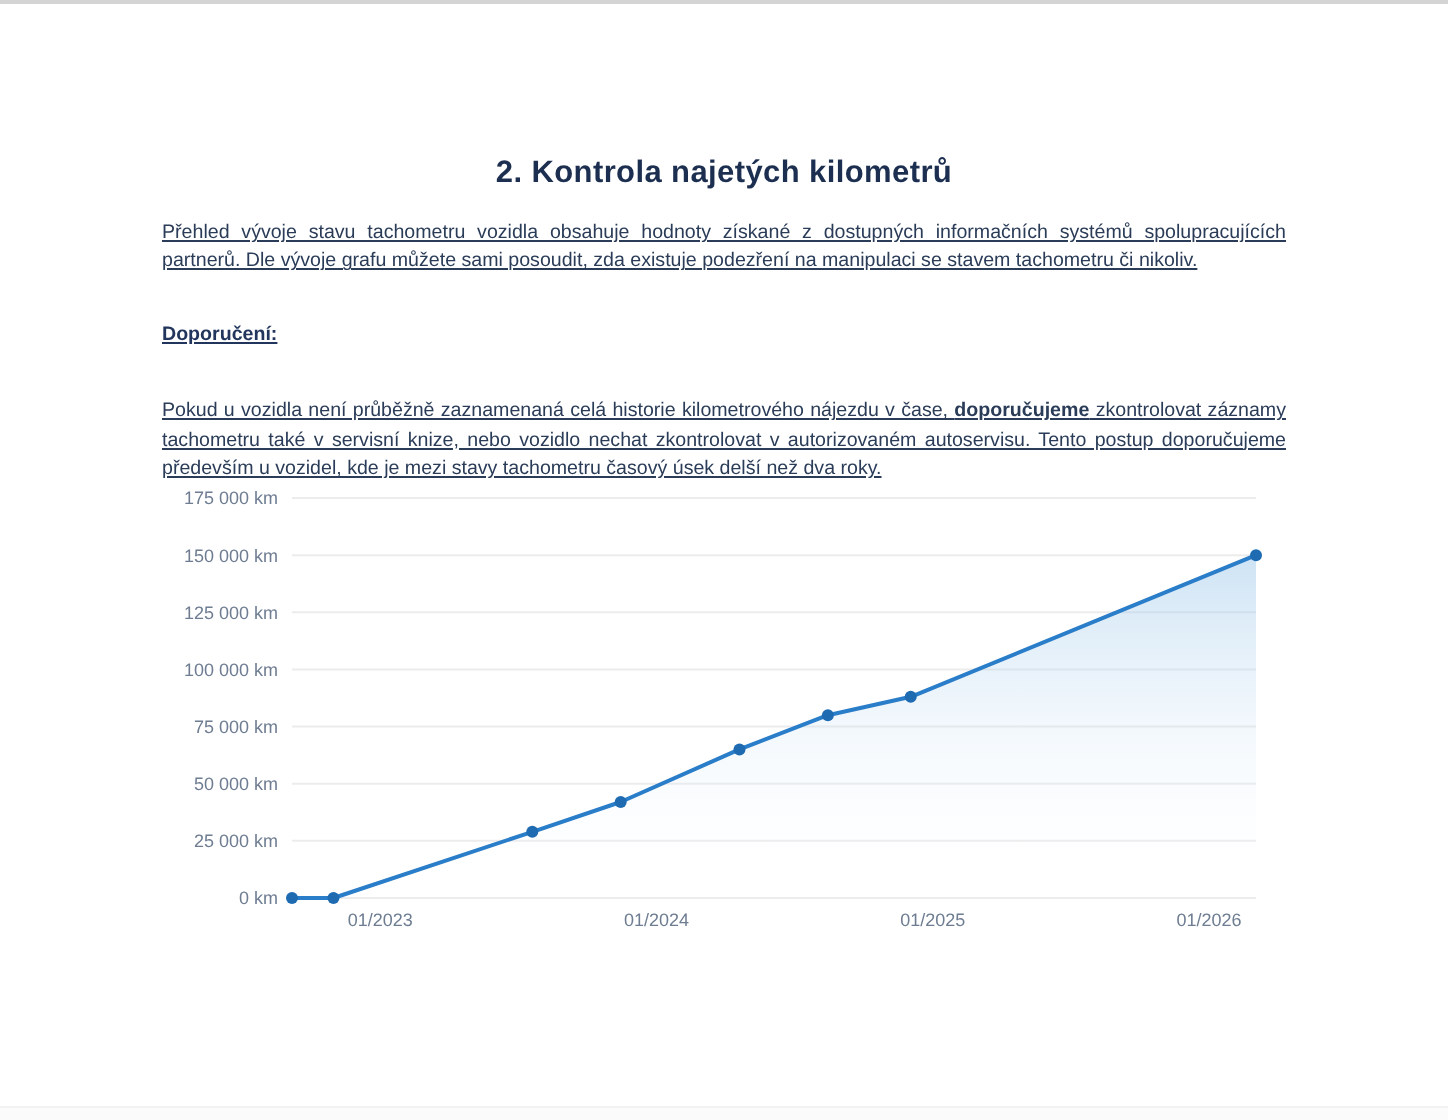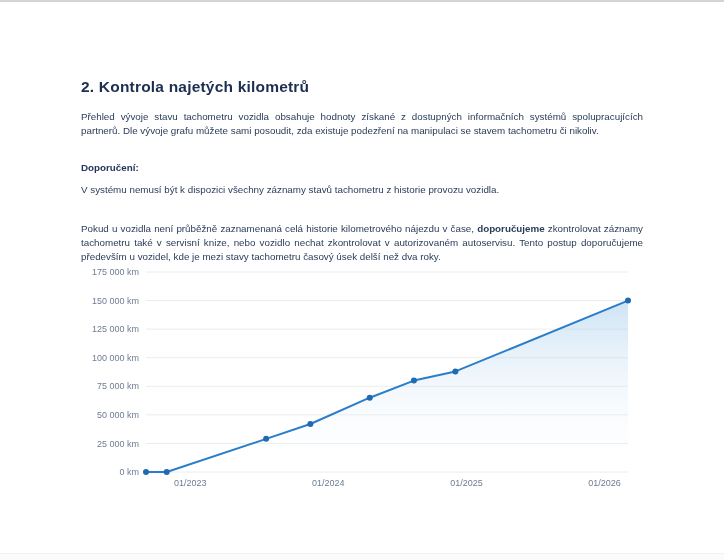--- a/index.html
+++ b/index.html
@@ -5,24 +5,24 @@
   html,body{margin:0;padding:0;}
   body{
     width:724px;height:560px;background:#ffffff;overflow:hidden;position:relative;
     font-family:"Liberation Sans", sans-serif;color:#2a3c58;
     -webkit-font-smoothing:antialiased;
   }
   .top-edge{position:absolute;top:0;left:0;width:724px;height:2px;background:#d4d4d4;}
   .bottom-edge{position:absolute;bottom:0;left:0;width:724px;height:6px;background:#fbfbfb;border-top:1px solid #f2f2f2;}
   .content{position:absolute;left:81px;top:0;width:562px;}
   .page-title{
-    margin:78px 0 0 0;text-align:left;
+    margin:78px 0 0 0;text-align:center;
     font-size:15.5px;font-weight:700;color:#1d2f50;letter-spacing:.2px;
   }
-  .para{font-size:9.8px;line-height:14.4px;margin:0;text-align:justify;color:#2a3c58;}
+  .para{font-size:9.8px;line-height:14.4px;margin:0;text-align:justify;color:#2a3c58;text-decoration:underline;}
   .p1{margin-top:14px;}
   .rec-label{margin-top:22px;font-weight:700;color:#22355c;text-align:left;}
   .p2{margin-top:8px;text-align:left;}
   .p3{margin-top:24px;}
   .bold{font-weight:700;}
   .chart-wrap{margin-top:1px;position:relative;}
   svg text{font-family:"Liberation Sans", sans-serif;}
 </style>
 </head>
 <body>
@@ -30,21 +30,20 @@
 <div class="top-edge"></div>
 
 <div class="content">
 
   <h1 class="page-title">2. Kontrola najetých kilometrů</h1>
 
   <p class="para p1">Přehled vývoje stavu tachometru vozidla obsahuje hodnoty získané z dostupných informačních systémů spolupracujících partnerů. Dle vývoje grafu můžete sami posoudit, zda existuje podezření na manipulaci se stavem tachometru či nikoliv.</p>
 
   <p class="para rec-label">Doporučení:</p>
 
-  <p class="para p2">V systému nemusí být k dispozici všechny záznamy stavů tachometru z historie provozu vozidla.</p>
 
   <p class="para p3"><span>Pokud u vozidla není průběžně zaznamenaná celá historie kilometrového nájezdu v čase, </span><span class="bold">doporučujeme</span><span> zkontrolovat záznamy tachometru také v servisní knize, nebo vozidlo nechat zkontrolovat v autorizovaném autoservisu. Tento postup doporučujeme především u vozidel, kde je mezi stavy tachometru časový úsek delší než dva roky.</span></p>
 
   <div class="chart-wrap">
     <svg id="chart-svg" width="562" height="224" viewBox="0 0 562 224">
         <defs>
           <linearGradient id="areaGrad" x1="0" y1="0" x2="0" y2="1">
             <stop offset="0%" stop-color="#8abde6" stop-opacity="0.42"></stop>
             <stop offset="100%" stop-color="#ffffff" stop-opacity="0.02"></stop>
           </linearGradient>

